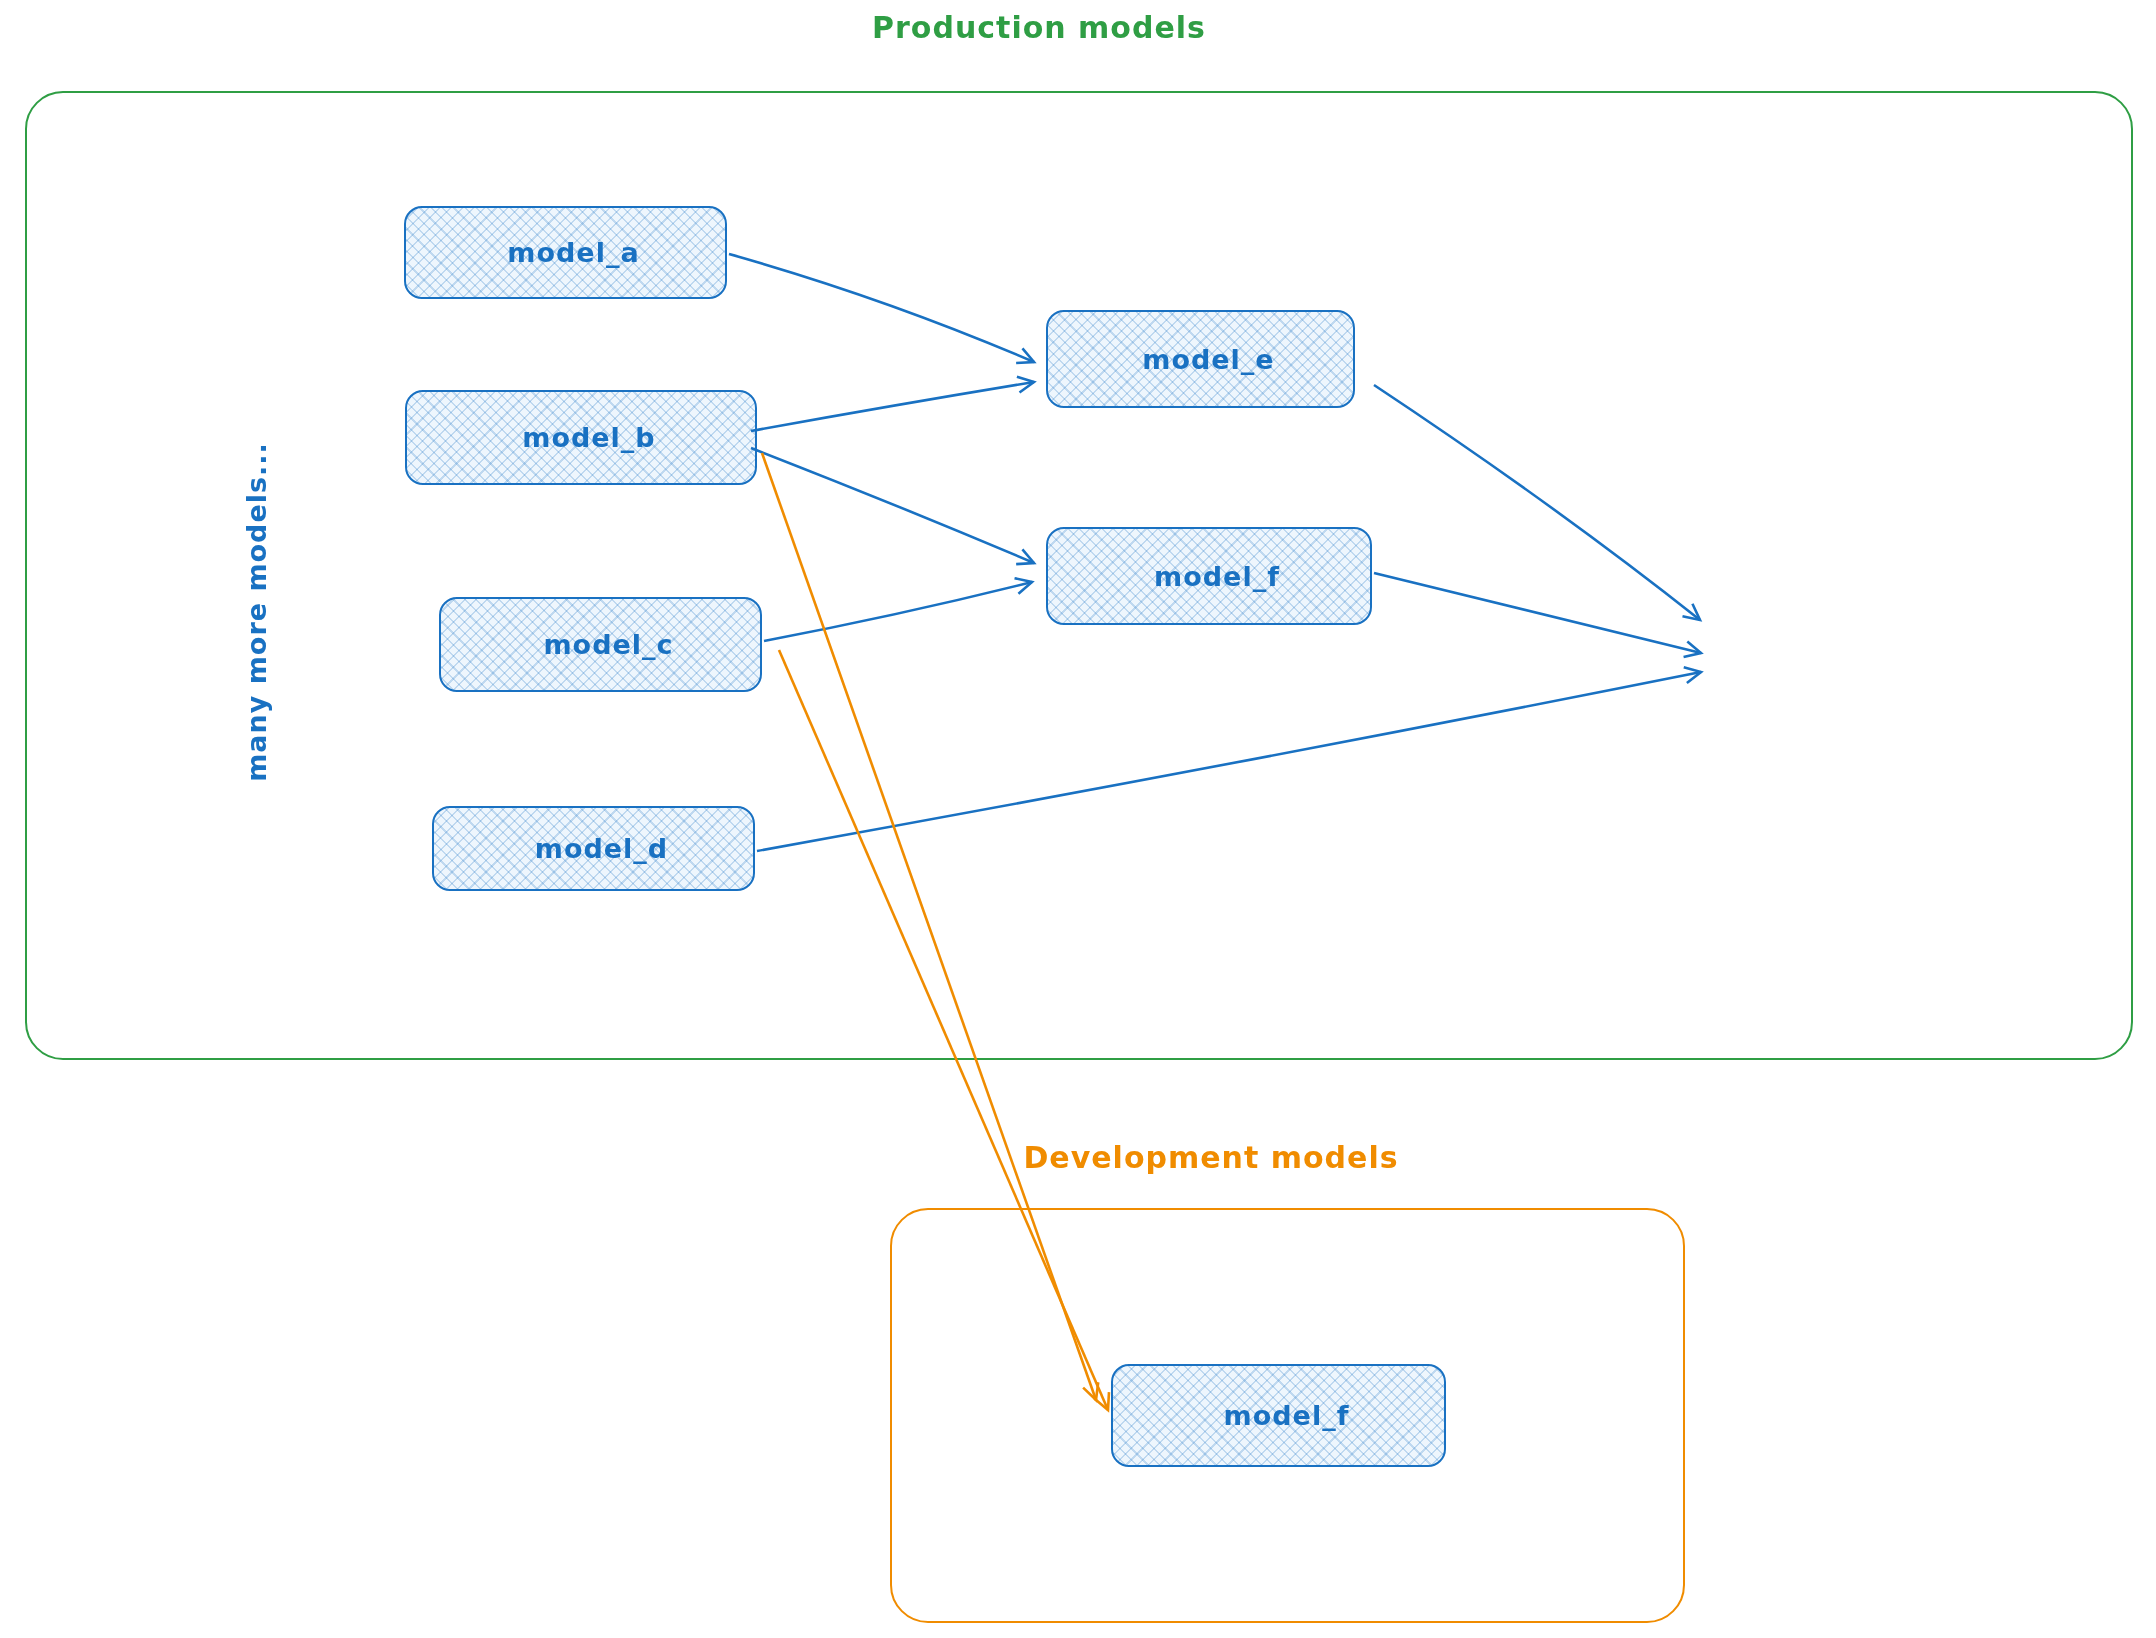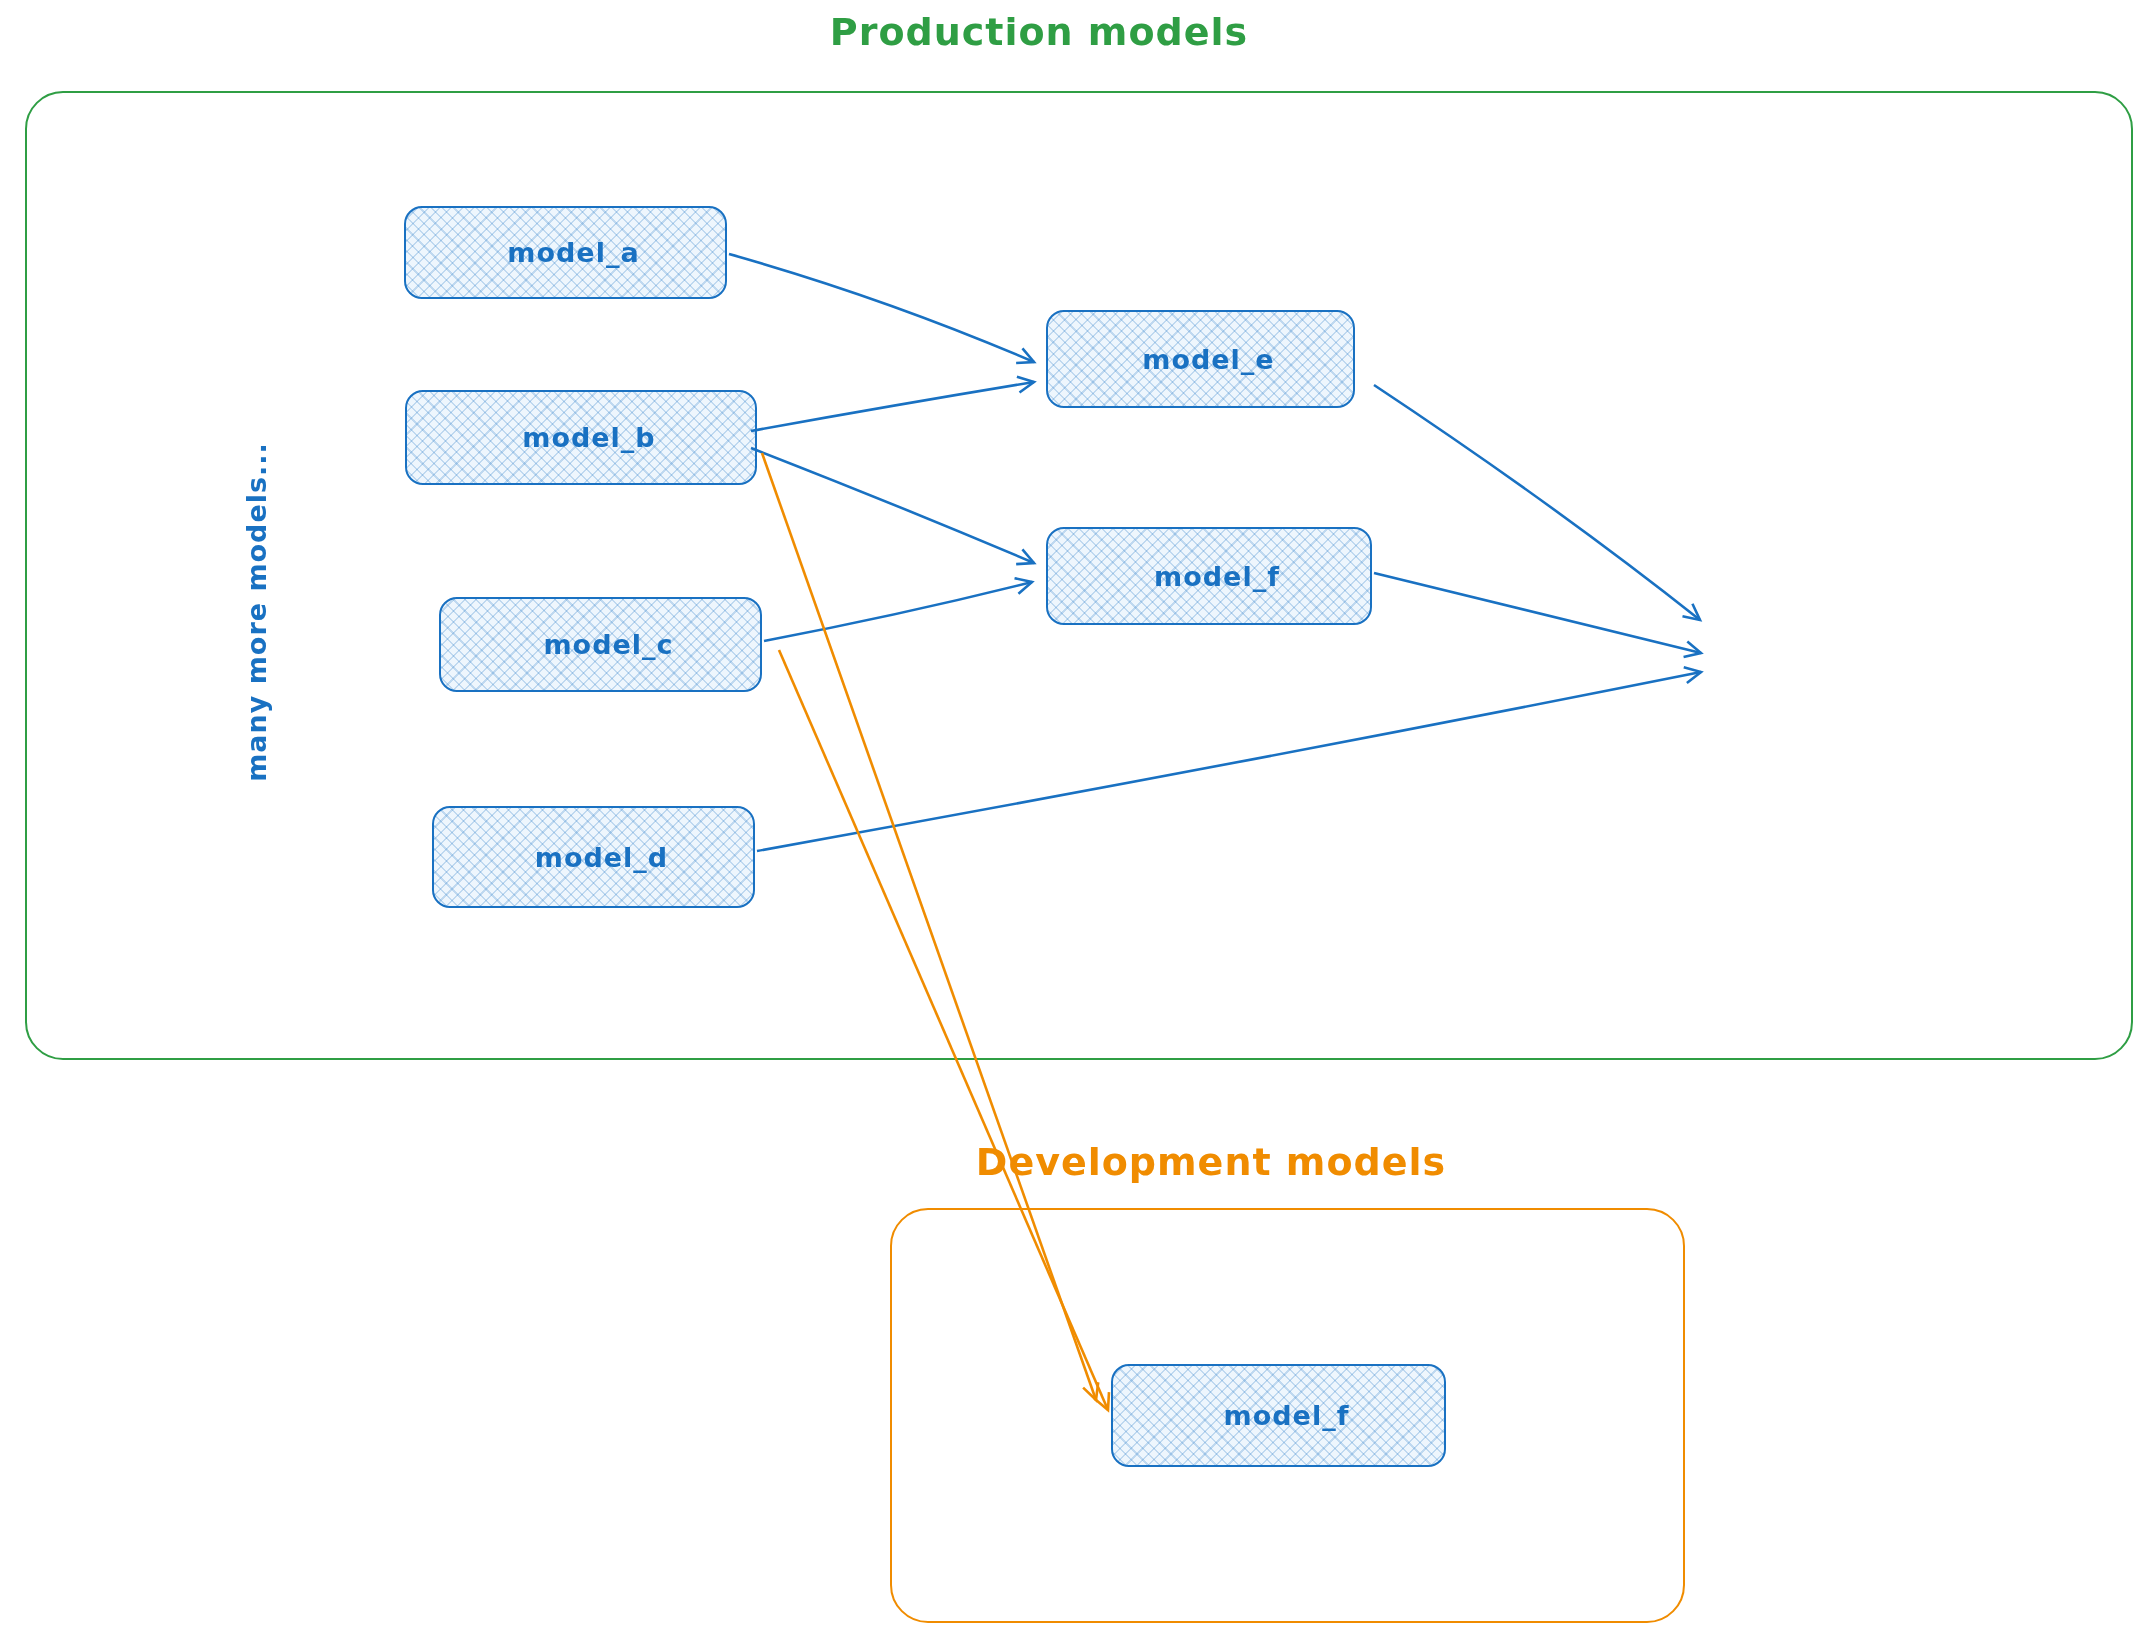--- a/index.html
+++ b/index.html
@@ -31,21 +31,21 @@
     left: 25px; top: 91px; width: 2108px; height: 969px;
     border-color: var(--green);
   }
   .development-box {
     left: 890px; top: 1208px; width: 795px; height: 415px;
     border-color: var(--orange);
   }
   .group-title {
     position: absolute;
     transform: translateX(-50%);
-    font-size: 38px;
+    font-size: 30px;
     letter-spacing: 1px;
     white-space: nowrap;
     font-weight: 600;
   }
   .production-title { left: 1039px; top: 10px; color: var(--green); }
   .development-title { left: 1211px; top: 1140px; color: var(--orange); }
   .side-note {
     position: absolute;
     left: 256px; top: 612px;
     transform: translate(-50%, -50%) rotate(-90deg);
@@ -108,21 +108,21 @@
   </div>
 
   <div class="node" style="left:405px; top:390px; width:352px; height:95px">
     <span class="node-label">model_b</span>
   </div>
 
   <div class="node" style="left:439px; top:597px; width:323px; height:95px">
     <span class="node-label">model_c</span>
   </div>
 
-  <div class="node" style="left:432px; top:806px; width:323px; height:102px">
+  <div class="node" style="left:432px; top:806px; width:323px; height:85px">
     <span class="node-label">model_d</span>
   </div>
 
   <div class="node" style="left:1046px; top:310px; width:309px; height:98px">
     <span class="node-label">model_e</span>
   </div>
 
   <div class="node" style="left:1046px; top:527px; width:326px; height:98px">
     <span class="node-label">model_f</span>
   </div>

